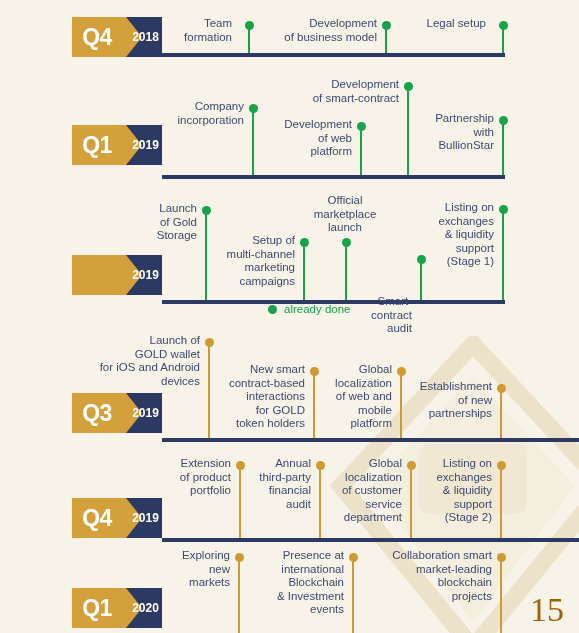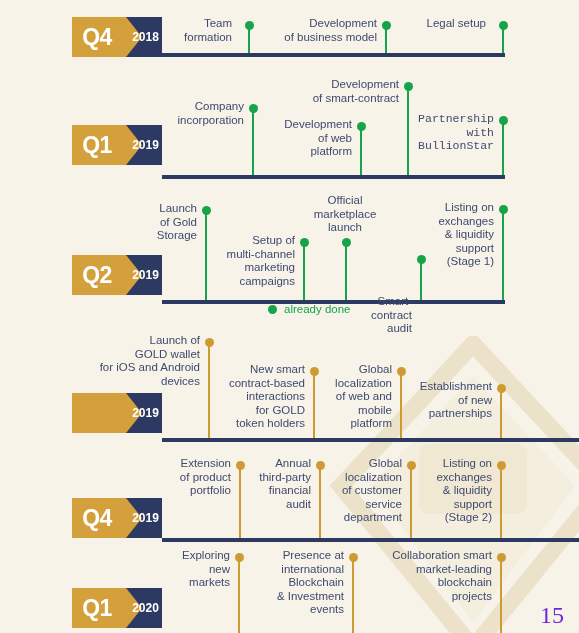--- a/index.html
+++ b/index.html
@@ -100,23 +100,23 @@
     z-index:6;
     display:flex;align-items:center;gap:7px;
     color:#16a34a;font-size:11.5px;
   }
   .legend .ldot{width:9px;height:9px;border-radius:50%;background:#16a34a;}
 
   
   .pageno{
     position:absolute;
     right:15px;bottom:4px;
-    color:#6d28d9;
+    color:#a16207;
     font-family:"Liberation Serif", serif;
-    font-size:24px;
+    font-size:34px;
     z-index:6;
     margin-top:27px;
   }
 </style>
 </head>
 <body>
 
 <div id="stage">
 
   <svg class="watermark" viewBox="0 0 300 320" aria-hidden="true">
@@ -181,32 +181,31 @@
     <div class="ms green" style="left:360px;top:56px;">
       <div class="stem" style="height:49px;"></div>
       <div class="dot"></div>
       <div class="lbl right" style="right:8px;top:-8px;width:120px;">Development
 of web
 platform</div>
     </div>
     <div class="ms green" style="left:502px;top:50px;">
       <div class="stem" style="height:55px;"></div>
       <div class="dot"></div>
-      <div class="lbl right" style="right:8px;top:-8px;width:110px;font-family:Liberation Mono, monospace;">Partnership
+      <div class="lbl right" style="right:8px;top:-8px;width:110px;">Partnership
 with
 BullionStar</div>
     </div>
   </div>
 
   <div class="row" style="top:182px;height:125px;">
     <div class="badge" style="top:73px;">
       <div class="bnavy"></div>
       <div class="bgold"></div>
       <div class="barrow"></div>
-      <div class="qlabel">Q2</div>
       <div class="ylabel">2019</div>
     </div>
     <div class="baseline" style="left:162px;top:118px;width:343px;"></div>
 
     <div class="ms green" style="left:205px;top:28px;">
       <div class="stem" style="height:90px;"></div>
       <div class="dot"></div>
       <div class="lbl right" style="right:8px;top:-8px;width:100px;">Launch
 of Gold
 Storage</div>
@@ -247,20 +246,21 @@
   <div class="legend" style="left:268px;top:303px;">
     <span class="ldot"></span>
     <span>already done</span>
   </div>
 
   <div class="row" style="top:330px;height:110px;">
     <div class="badge" style="top:63px;">
       <div class="bnavy"></div>
       <div class="bgold"></div>
       <div class="barrow"></div>
+      <div class="qlabel">Q3</div>
       <div class="ylabel">2019</div>
     </div>
     <div class="baseline" style="left:162px;top:108px;width:460px;"></div>
 
     <div class="ms gold" style="left:208px;top:12px;">
       <div class="stem" style="height:96px;"></div>
       <div class="dot"></div>
       <div class="lbl right" style="right:8px;top:-8px;width:150px;">Launch of
 GOLD wallet
 for iOS and Android

